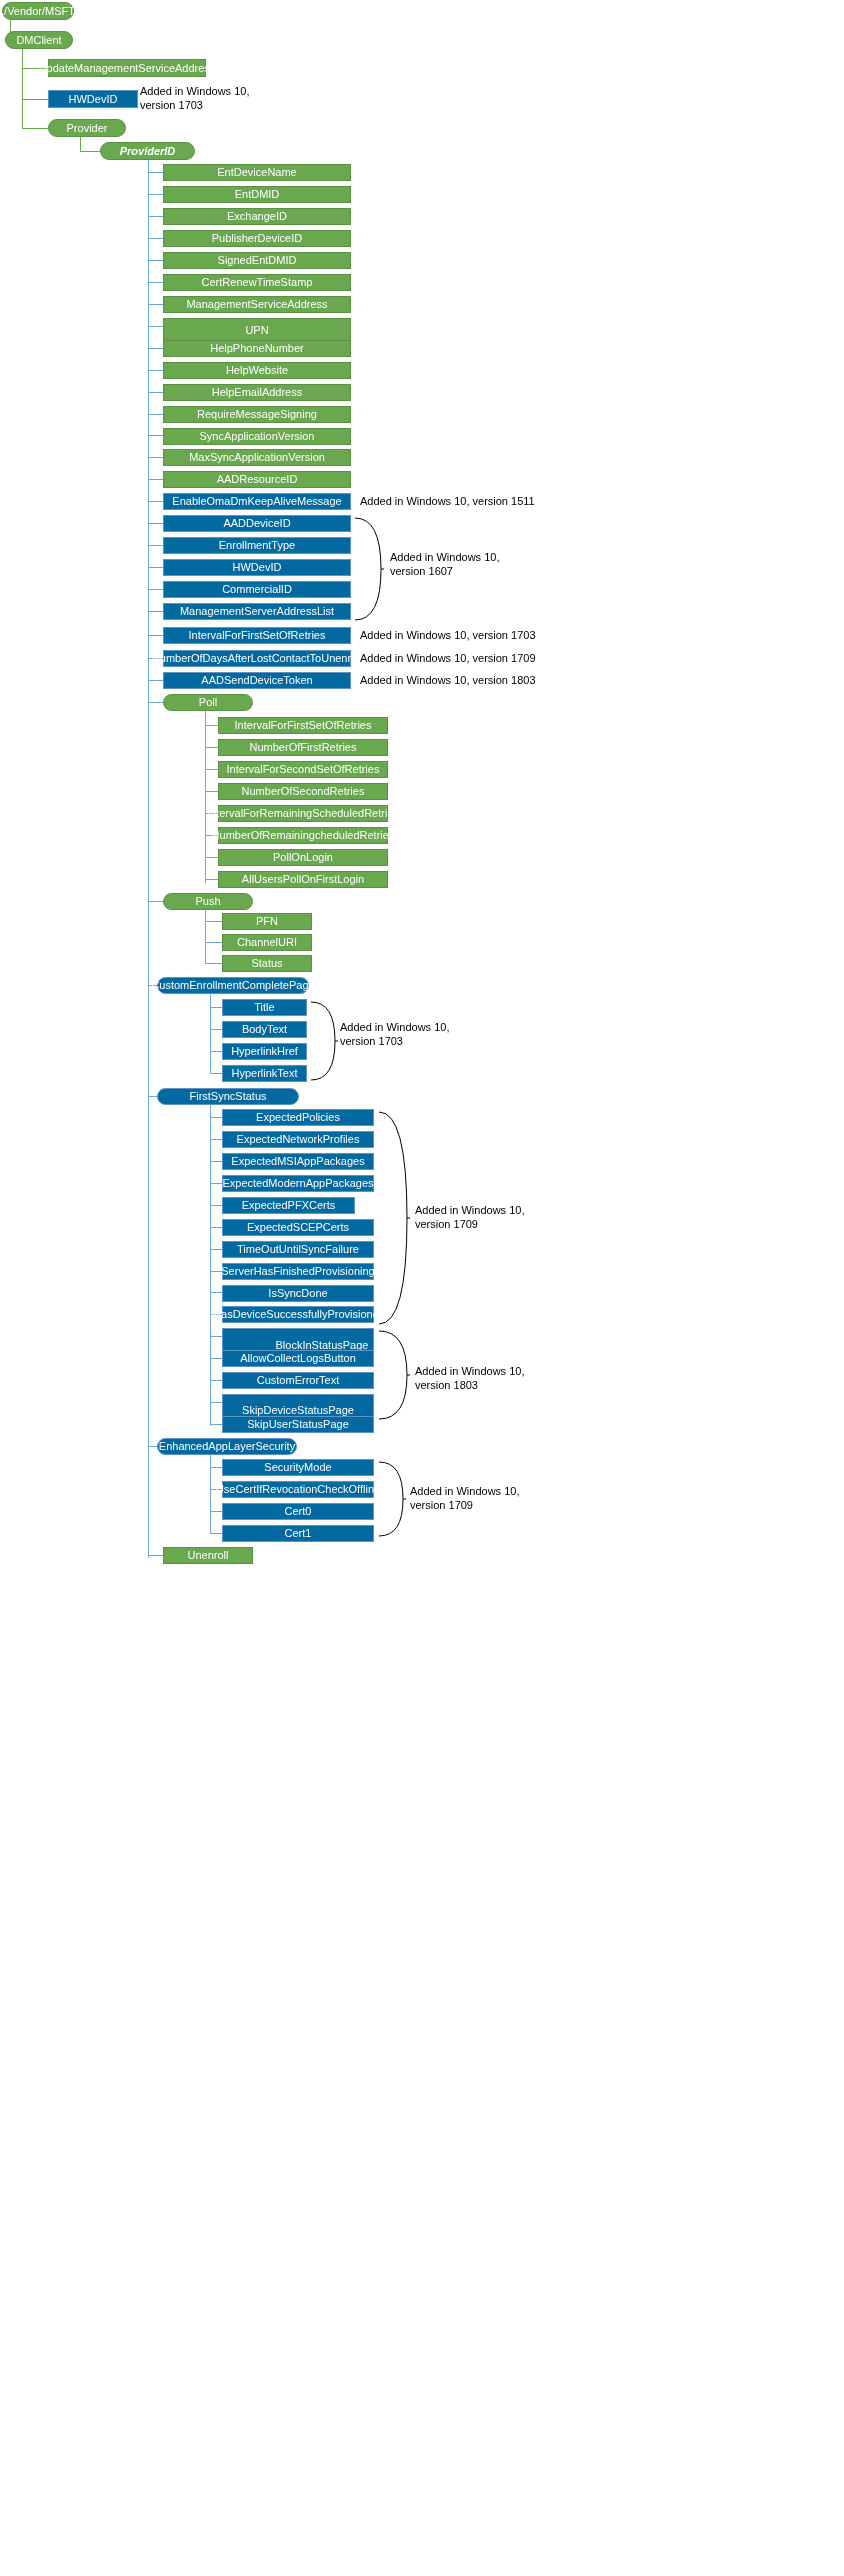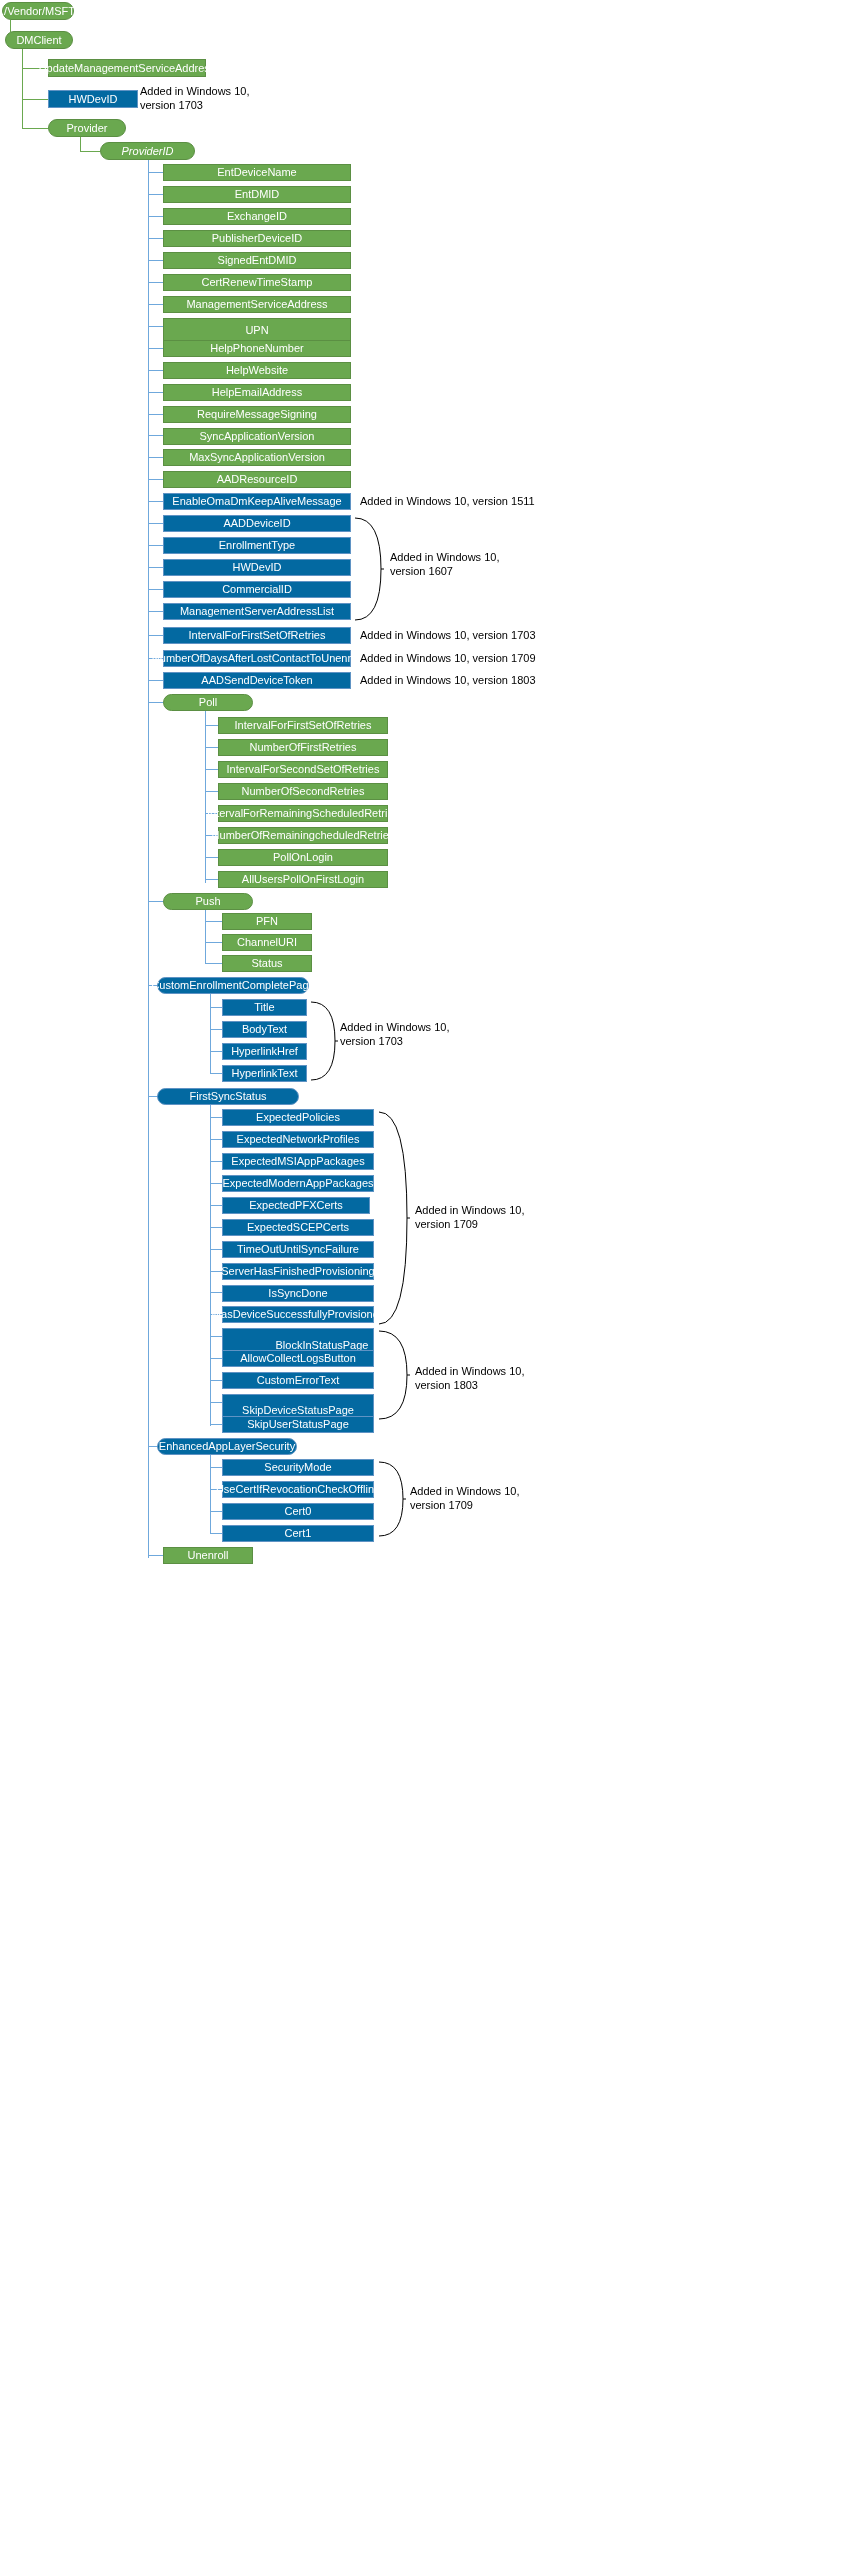--- a/index.html
+++ b/index.html
@@ -132,21 +132,21 @@
           <path d="M25,38 L28,38" stroke="#000" stroke-width="1" fill="none"></path>
         </svg>
       </div>
     </div>
   <div id="nodes-layer">
       <div class="node green rounded" style="left: 2px; top: 2px; width: 72px; height: 18px;">./Vendor/MSFT</div>
       <div class="node green rounded" style="left: 5px; top: 31px; width: 68px; height: 18px;">DMClient</div>
       <div class="node green" style="left: 48px; top: 59px; width: 158px; height: 18px;">UpdateManagementServiceAddress</div>
       <div class="node blue" style="left: 48px; top: 90px; width: 90px; height: 18px;">HWDevID</div>
       <div class="node green rounded" style="left: 48px; top: 119px; width: 78px; height: 18px;">Provider</div>
-      <div class="node green rounded italic" style="left: 100px; top: 142px; width: 95px; height: 18px;">ProviderID</div>
+      <div class="node green rounded italic" style="left: 100px; top: 142px; width: 95px; height: 18px; font-weight: bold;">ProviderID</div>
       <div class="node green" style="left: 163px; top: 164px; width: 188px; height: 17px;">EntDeviceName</div>
       <div class="node green" style="left: 163px; top: 186px; width: 188px; height: 17px;">EntDMID</div>
       <div class="node green" style="left: 163px; top: 208px; width: 188px; height: 17px;">ExchangeID</div>
       <div class="node green" style="left: 163px; top: 230px; width: 188px; height: 17px;">PublisherDeviceID</div>
       <div class="node green" style="left: 163px; top: 252px; width: 188px; height: 17px;">SignedEntDMID</div>
       <div class="node green" style="left: 163px; top: 274px; width: 188px; height: 17px;">CertRenewTimeStamp</div>
       <div class="node green" style="left: 163px; top: 296px; width: 188px; height: 17px;">ManagementServiceAddress</div>
       <div class="node green" style="left: 163px; top: 318px; width: 188px; height: 25px;">UPN</div>
       <div class="node green" style="left: 163px; top: 340px; width: 188px; height: 17px;">HelpPhoneNumber</div>
       <div class="node green" style="left: 163px; top: 362px; width: 188px; height: 17px;">HelpWebsite</div>
@@ -180,21 +180,21 @@
       <div class="node blue rounded" style="left: 157px; top: 977px; width: 152px; height: 17px;">CustomEnrollmentCompletePage</div>
       <div class="node blue" style="left: 222px; top: 999px; width: 85px; height: 17px;">Title</div>
       <div class="node blue" style="left: 222px; top: 1021px; width: 85px; height: 17px;">BodyText</div>
       <div class="node blue" style="left: 222px; top: 1043px; width: 85px; height: 17px;">HyperlinkHref</div>
       <div class="node blue" style="left: 222px; top: 1065px; width: 85px; height: 17px;">HyperlinkText</div>
       <div class="node blue rounded" style="left: 157px; top: 1088px; width: 142px; height: 17px;">FirstSyncStatus</div>
       <div class="node blue" style="left: 222px; top: 1109px; width: 152px; height: 17px;">ExpectedPolicies</div>
       <div class="node blue" style="left: 222px; top: 1131px; width: 152px; height: 17px;">ExpectedNetworkProfiles</div>
       <div class="node blue" style="left: 222px; top: 1153px; width: 152px; height: 17px;">ExpectedMSIAppPackages</div>
       <div class="node blue" style="left: 222px; top: 1175px; width: 152px; height: 17px;">ExpectedModernAppPackages</div>
-      <div class="node blue" style="left: 222px; top: 1197px; width: 148px; height: 17px;">ExpectedPFXCerts</div>
+      <div class="node blue" style="left: 222px; top: 1197px; width: 133px; height: 17px;">ExpectedPFXCerts</div>
       <div class="node blue" style="left: 222px; top: 1219px; width: 152px; height: 17px;">ExpectedSCEPCerts</div>
       <div class="node blue" style="left: 222px; top: 1241px; width: 152px; height: 17px;">TimeOutUntilSyncFailure</div>
       <div class="node blue" style="left: 222px; top: 1263px; width: 152px; height: 17px;">ServerHasFinishedProvisioning</div>
       <div class="node blue" style="left: 222px; top: 1285px; width: 152px; height: 17px;">IsSyncDone</div>
       <div class="node blue" style="left: 222px; top: 1306px; width: 152px; height: 17px;">WasDeviceSuccessfullyProvisioned</div>
       <div class="node blue" style="left: 222px; top: 1328px; width: 152px; height: 34px; padding-left: 48px;">BlockInStatusPage</div>
       <div class="node blue" style="left: 222px; top: 1350px; width: 152px; height: 17px;">AllowCollectLogsButton</div>
       <div class="node blue" style="left: 222px; top: 1372px; width: 152px; height: 17px;">CustomErrorText</div>
       <div class="node blue" style="left: 222px; top: 1394px; width: 152px; height: 33px;">SkipDeviceStatusPage</div>
       <div class="node blue" style="left: 222px; top: 1416px; width: 152px; height: 17px;">SkipUserStatusPage</div>

